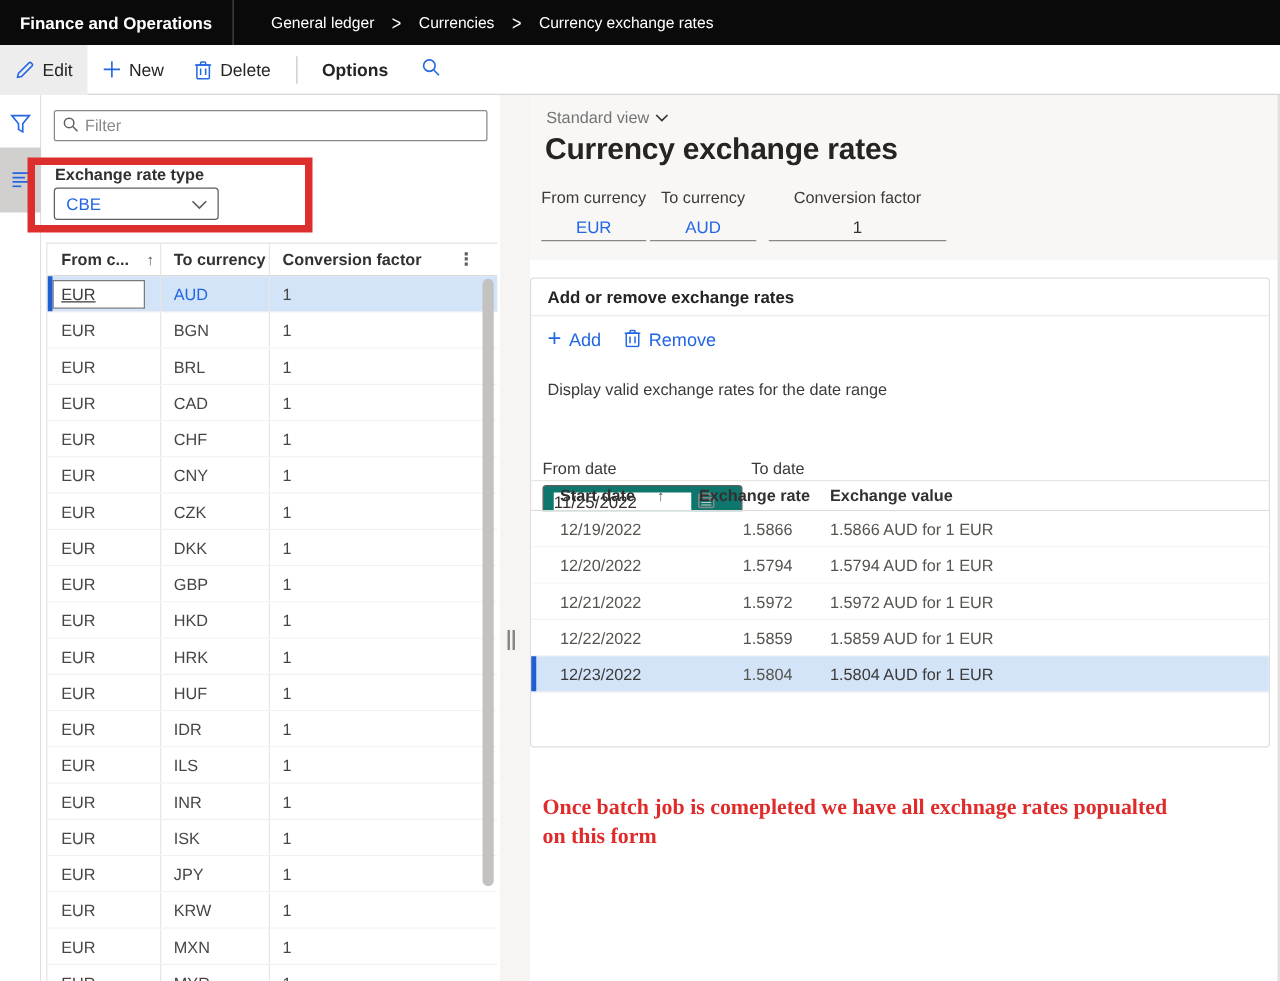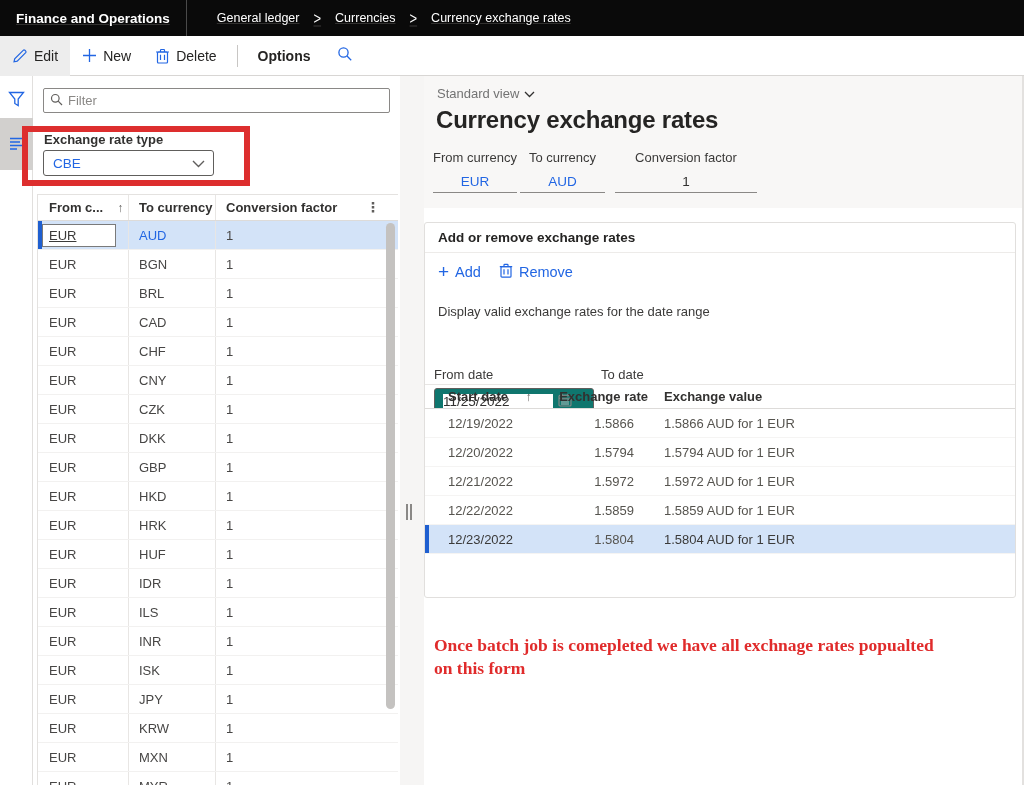--- a/index.html
+++ b/index.html
@@ -2,21 +2,21 @@
 <html style="--accent: #2266e3; --sel-bg: #d3e3f8; --sel-stripe: #1f5fd0; --red-text: #e02b2b; --red-box: #dd2e2e; --topbar-bg: #0a0a0a;"><head>
 <meta charset="utf-8">
 <style>
   * { margin:0; padding:0; box-sizing:border-box; }
   html,body { width:1024px; height:785px; overflow:hidden; background:#fff;
     font-family:"Liberation Sans","DejaVu Sans",sans-serif; color:#323130; font-size:13px; }
   .screen { position:relative; width:1024px; height:785px; background:#fff; }
 
   
   .topbar { position:absolute; left:0; top:0; width:1024px; height:36px;
-    background:var(--topbar-bg,#0a0a0a); display:flex; align-items:center;text-decoration:underline; }
+    background:var(--topbar-bg,#0a0a0a); display:flex; align-items:center; }
   .app-title { color:#fff; font-weight:700; font-size:13.5px; padding:0 16px; }
   .topbar-sep { width:1px; height:36px; background:#4a4a4a; margin-right:30px; }
   .breadcrumb { display:flex; align-items:center; gap:14px; color:#fff; font-size:12.5px; }
   .crumb { cursor:default; }
   .crumb-chev { font-size:13px; color:#fff; transform:scaleY(1.25); display:inline-block; }
 
   
   .actionbar { position:absolute; left:0; top:36px; width:1024px; height:40px; background:#fff;
     border-bottom:1px solid #d8d6d4; display:flex; align-items:center; font-size:14px; }
   .ab-btn { display:flex; align-items:center; gap:6px; height:40px; padding:0 12px; cursor:pointer; color:#252423; }
@@ -35,21 +35,21 @@
   .strip-btn.first { margin-top:6px; }
   .strip-btn.selected { background:#d2d0ce; height:52px; }
 
   
   .left-panel { position:absolute; left:33px; top:0; width:367px; height:709px; background:#fff; }
   .filter-box { position:absolute; left:10px; top:12px; width:347px; height:25px; border:1px solid #8a8886;
     border-radius:2px; display:flex; align-items:center; padding:0 6px; background:#fff; }
   .filter-box input { border:none; outline:none; flex:1; font-size:13px; font-family:inherit; color:#323130; margin-left:5px; }
   .filter-box input::placeholder { color:#8a8886; }
   .ert-label { position:absolute; left:11px; top:56px; font-weight:700; font-size:13px; color:#323130; }
-  .ert-select { position:absolute; left:10px; top:74px; width:171px; height:26px; border:1px solid #605e5c;
+  .ert-select { position:absolute; left:10px; top:74px; width:132px; height:26px; border:1px solid #605e5c;
     border-radius:3px; background:#fff; display:flex; align-items:center; justify-content:space-between;
     padding:0 8px 0 9px; cursor:pointer; }
   .ert-select .val { color:var(--accent,#2266e3); font-size:13.5px; }
   .red-box { position:absolute; left:-11px; top:50px; width:228px; height:60px;
     border:6px solid var(--red-box,#dd2e2e); pointer-events:none; z-index:5; }
 
   
   .lgrid { position:absolute; left:4px; top:118px; width:361px; height:591px; overflow:hidden;
     border-left:1px solid #e4e2e0; border-top:1px solid #e4e2e0; }
   .lhead { display:flex; height:26px; border-bottom:1px solid #dddbd9; font-weight:700; color:#323130; background:#fff; position:relative; }

